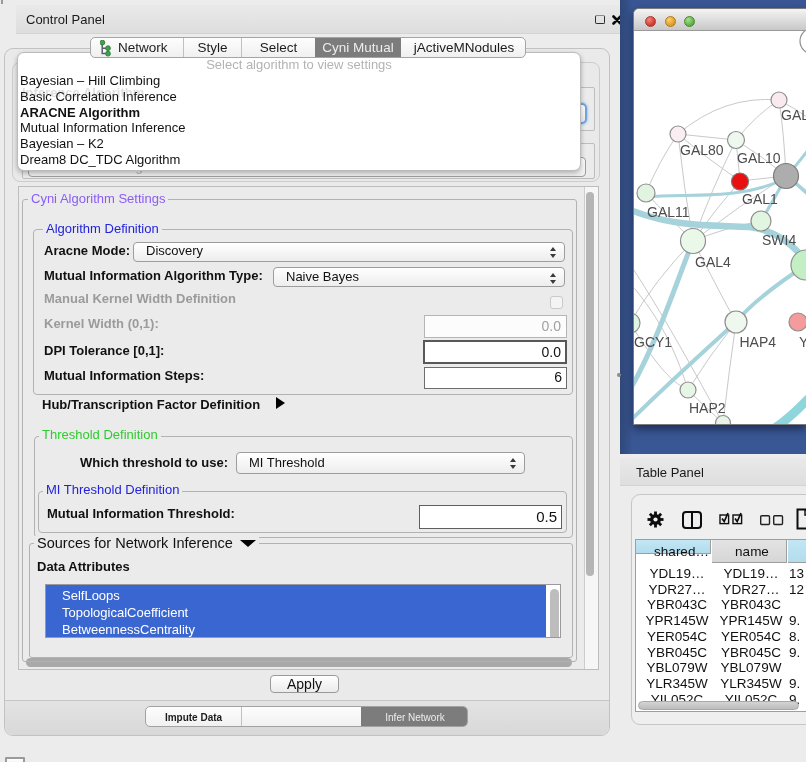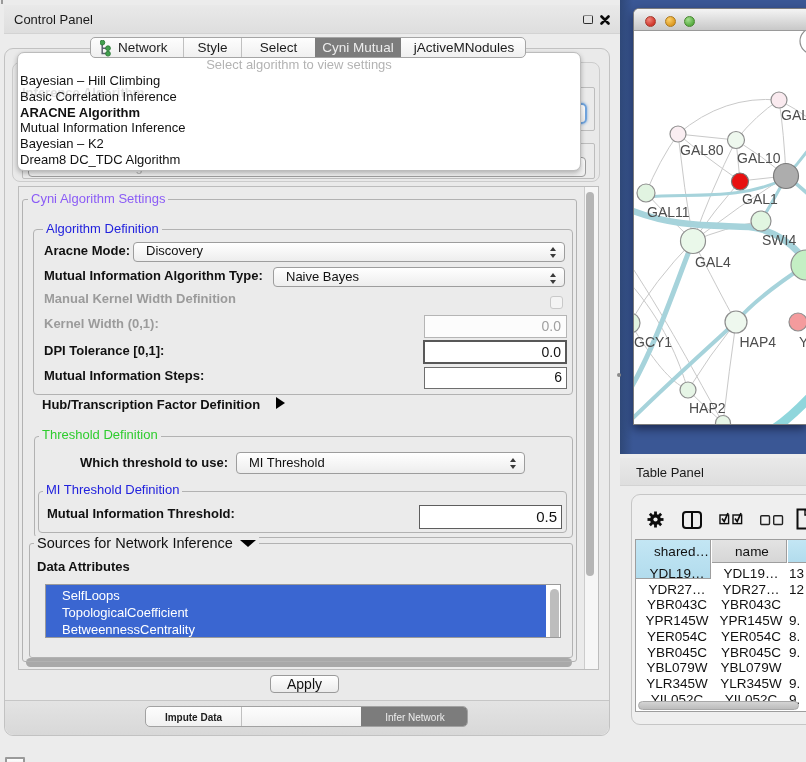--- a/index.html
+++ b/index.html
@@ -16,21 +16,21 @@
 .spin i, .spin em { position:absolute; left:0; width:0; height:0; border-left:3px solid transparent; border-right:3px solid transparent; }
 .spin i { top:0; border-bottom:4.5px solid #3a3a3a; }
 .spin em { bottom:0; border-top:4.5px solid #3a3a3a; }
 .lbl { position:absolute; font-size:13px; font-weight:bold; color:#111; white-space:nowrap; }
 .glbl { color:#9b9b9b; }
 </style>
 </head>
 <body>
 
 <div class="abs" style="left:1px;top:0;width:2px;height:4px;background:#9a9a9a;"></div>
-<div class="abs" style="left:4px;top:5px;width:617px;height:29px;background:linear-gradient(#e9e9e9,#dedede);border-bottom:1px solid #d3d3d3;">
+<div class="abs" style="left:16px;top:5px;width:617px;height:29px;background:linear-gradient(#e9e9e9,#dedede);border-bottom:1px solid #d3d3d3;">
   <div class="abs" style="left:10px;top:7px;font-size:13px;color:#1a1a1a;">Control Panel</div>
   <div class="abs" style="left:579px;top:9.5px;width:10px;height:9.5px;border:1.5px solid #2e2e2e;border-radius:2px;border-top-color:#8a8a8a;"></div>
   <svg class="abs" style="left:596px;top:10px;" width="10" height="10" viewBox="0 0 10 10">
       <path d="M1.5 1.5 L8.5 8.5 M8.5 1.5 L1.5 8.5" stroke="#0a0a0a" stroke-width="2.6" stroke-linecap="round"></path>
     </svg>
 </div>
 
 <div class="abs" style="left:4px;top:48px;width:606px;height:688px;background:#eaeaea;border:1px solid #c2c2c2;border-radius:9px;"></div>
 
 <div class="abs" style="left:12px;top:62px;width:588px;height:120px;background:#e9e9e9;border:1px solid #cccccc;border-radius:8px;"></div>
@@ -269,21 +269,21 @@
   <svg class="abs" style="left:128px;top:19.5px;" width="24" height="11" viewBox="0 0 24 11">
     <rect x="0.7" y="0.7" width="8.8" height="8.8" rx="1" fill="none" stroke="#222" stroke-width="1.4"></rect>
     <rect x="13.7" y="0.7" width="8.8" height="8.8" rx="1" fill="none" stroke="#222" stroke-width="1.4"></rect>
   </svg>
   <svg class="abs" style="left:164px;top:13px;" width="16" height="22" viewBox="0 0 16 22">
     <path d="M1.5 1.5 L9.5 1.5 L14.5 6.5 L14.5 20.5 L1.5 20.5 Z" fill="none" stroke="#0d0d0d" stroke-width="2"></path>
     <path d="M9 1.5 L9 7 L15 7" fill="none" stroke="#0d0d0d" stroke-width="1.4"></path>
   </svg>
 
   <div class="abs" style="left:3px;top:44px;width:177px;height:173px;background:#ffffff;border:1px solid #9e9e9e;border-right:none;overflow:hidden;font-size:13.5px;color:#111;">
-    <div class="abs" style="left:0;top:0;width:75px;height:39px;background:linear-gradient(#c3e6f4,#b2dced);border-right:1px solid #9e9e9e;border-bottom:1px solid #9e9e9e;text-align:center;line-height:24px;text-indent:17px;">shared…</div>
+    <div class="abs" style="left:0;top:0;width:75px;height:14px;background:linear-gradient(#c3e6f4,#b2dced);border-right:1px solid #9e9e9e;border-bottom:1px solid #9e9e9e;text-align:center;line-height:24px;text-indent:17px;">shared…</div>
     <div class="abs" style="left:76px;top:0;width:75px;height:23px;background:linear-gradient(#e3e3e3,#d6d6d6);border-right:1px solid #9e9e9e;border-bottom:1px solid #9e9e9e;text-align:center;line-height:24px;text-indent:6px;">name</div>
     <div class="abs" style="left:152px;top:0;width:30px;height:23px;background:linear-gradient(#c3e6f4,#b2dced);border-bottom:1px solid #9e9e9e;text-align:center;line-height:24px;"> </div>
     <div class="abs" style="left:4px;top:26px;width:74px;text-align:center;line-height:15.7px;">YDL19…<br>YDR27…<br>YBR043C<br>YPR145W<br>YER054C<br>YBR045C<br>YBL079W<br>YLR345W<br>YIL052C</div>
     <div class="abs" style="left:82px;top:26px;width:66px;text-align:center;line-height:15.7px;">YDL19…<br>YDR27…<br>YBR043C<br>YPR145W<br>YER054C<br>YBR045C<br>YBL079W<br>YLR345W<br>YIL052C</div>
     <div class="abs" style="left:153px;top:26px;width:28px;line-height:15.7px;">13<br>12<br> <br>9.<br>8.<br>9.<br> <br>9.<br>9.</div>
 
     <div class="abs" style="left:2px;top:161px;width:161px;height:9px;background:linear-gradient(#d4d4d4,#bcbcbc);border:1px solid #a8a8a8;border-radius:5px;"></div>
   </div>
 </div>
 

